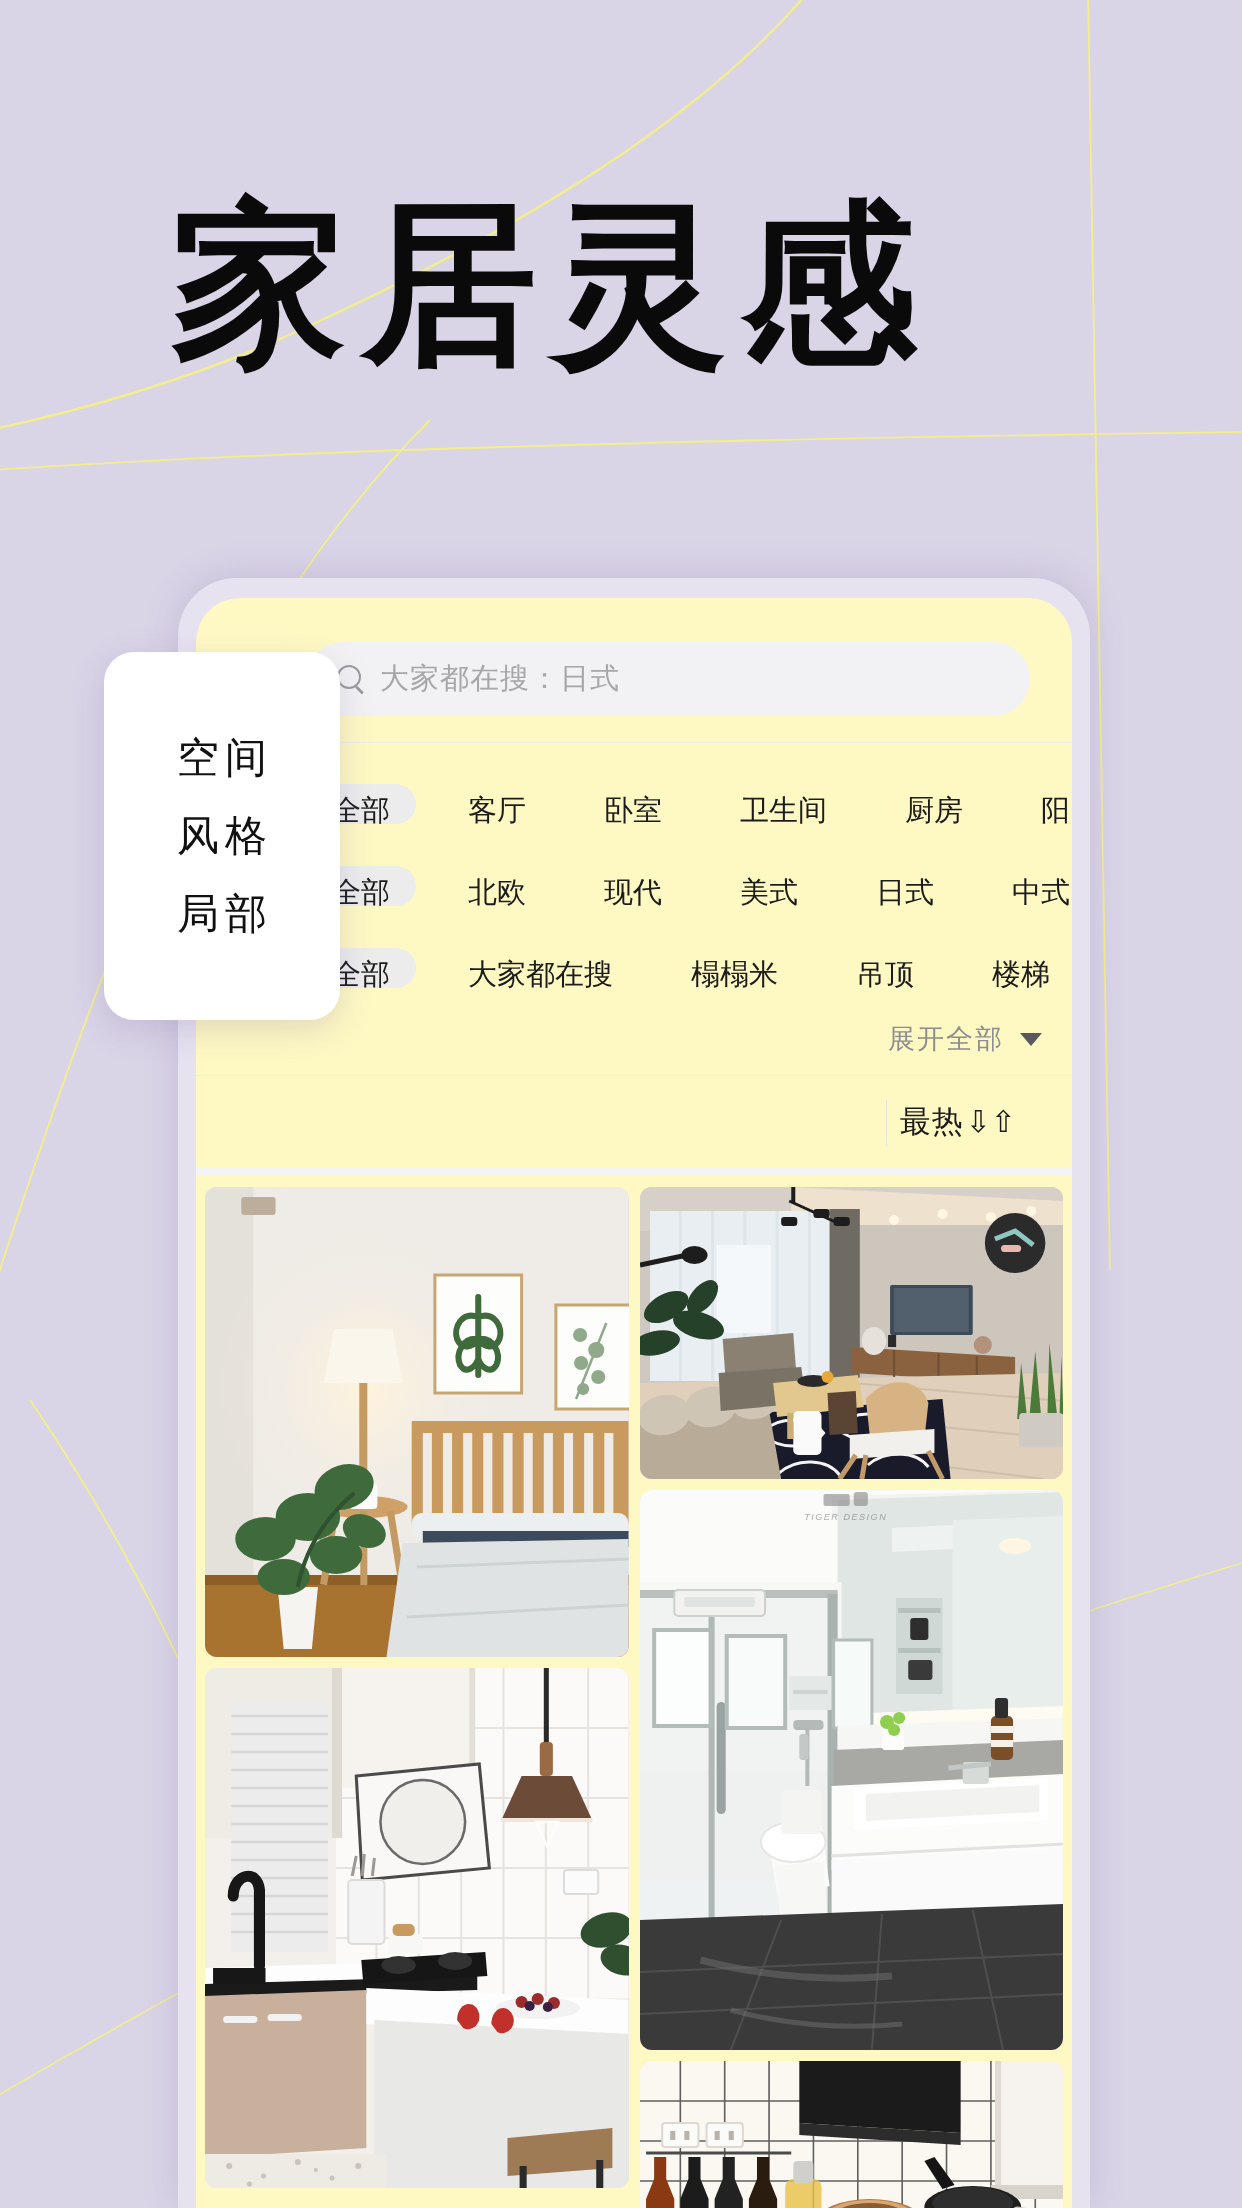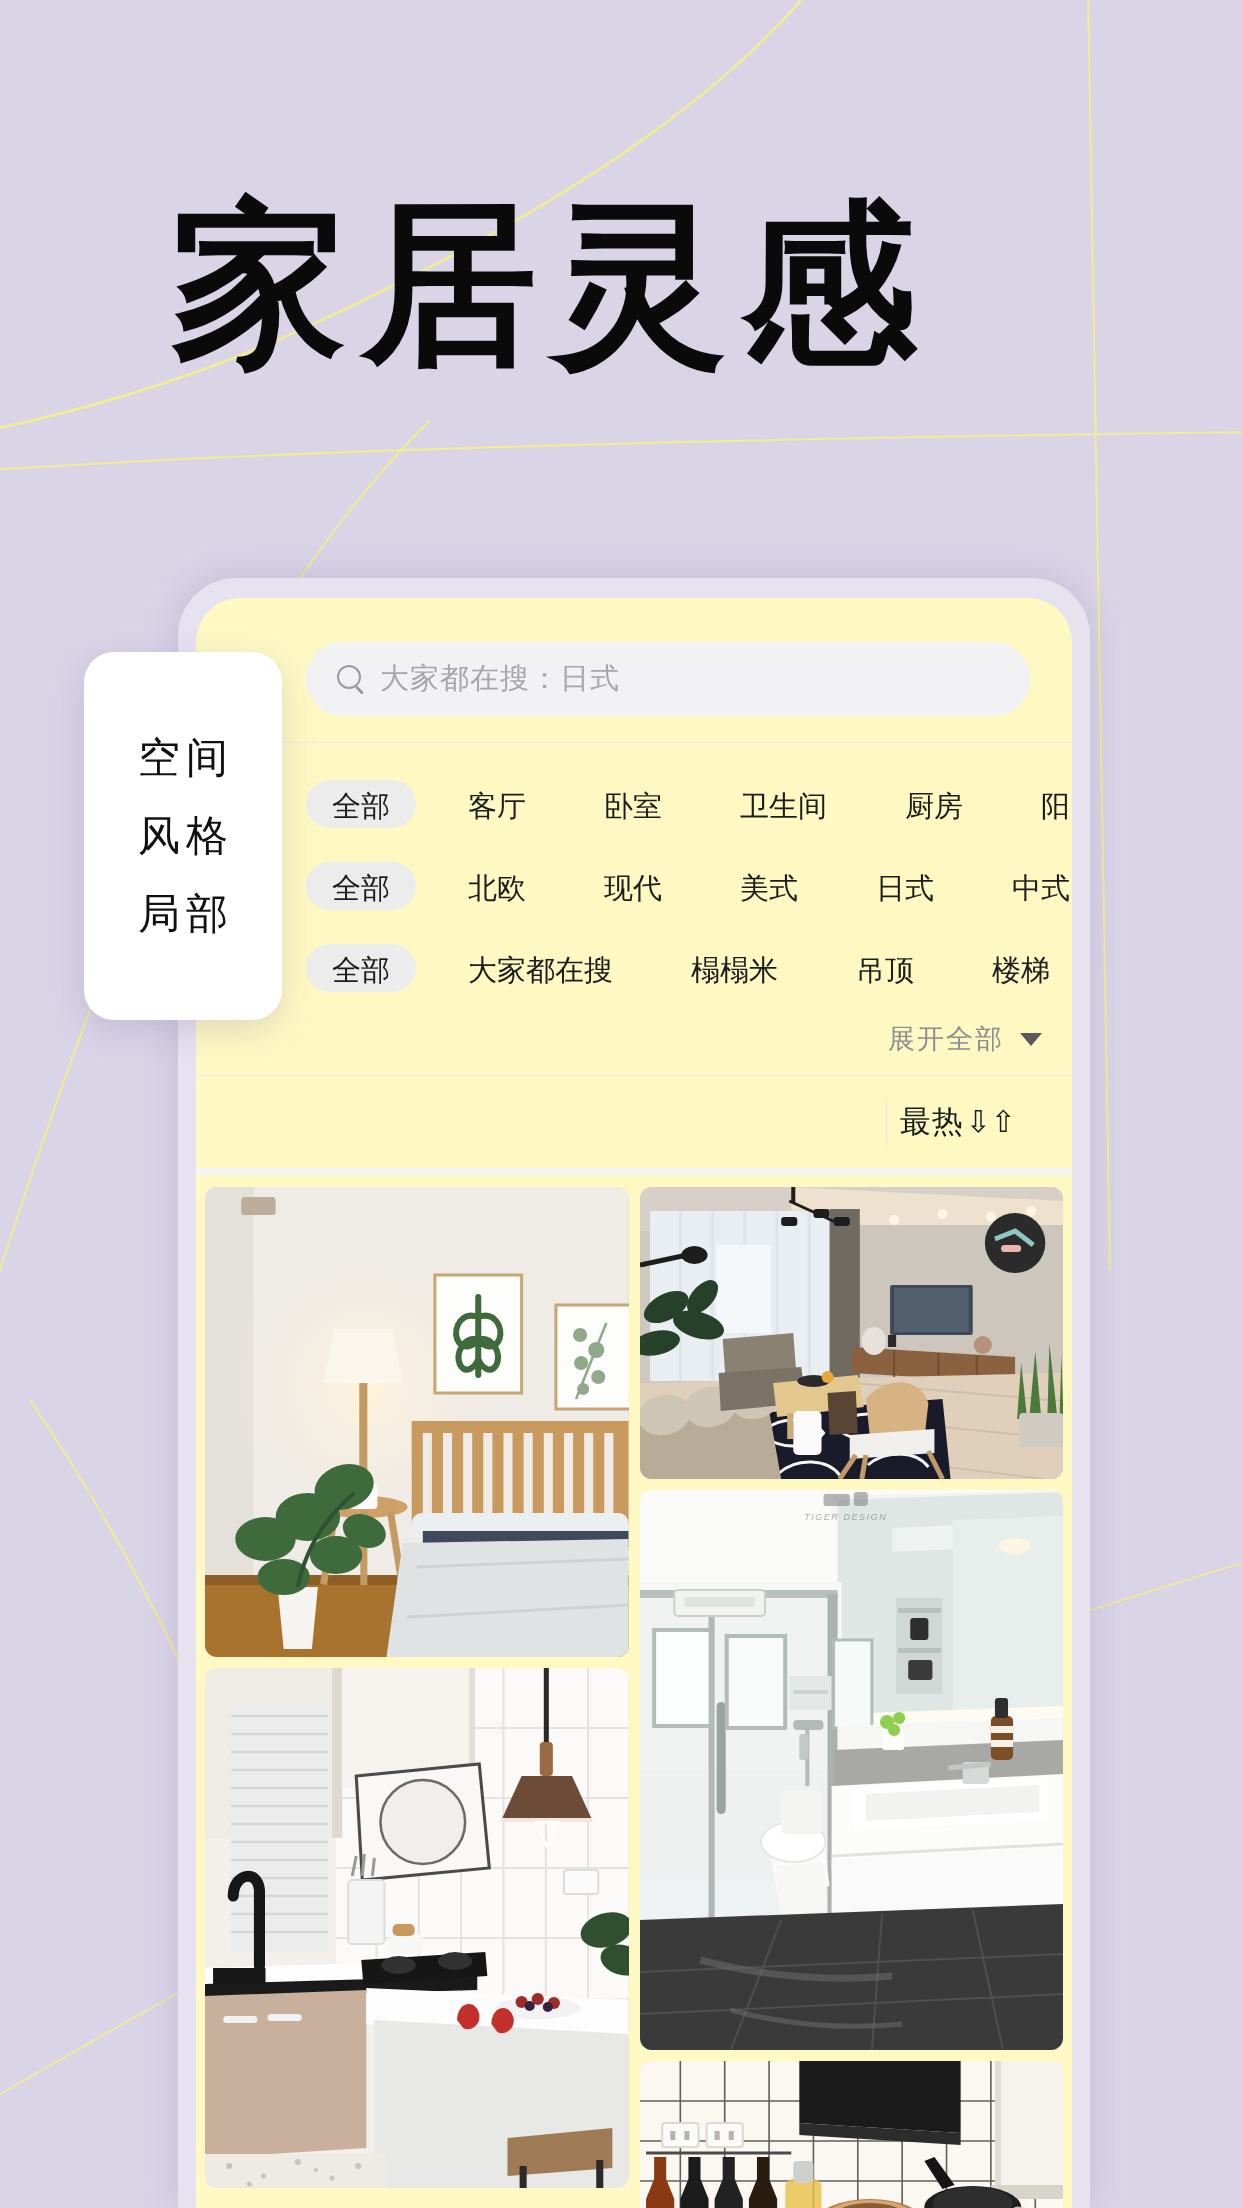--- a/index.html
+++ b/index.html
@@ -125,21 +125,21 @@
     align-items: center;
     height: 82px;
     padding-left: 110px;
     white-space: nowrap;
     overflow: hidden;
   }
   .chip {
     font-size: 29px;
     color: #1c1c1c;
     padding: 0 26px;
-    height: 48px;
+    height: 40px;
     line-height: 52px;
     border-radius: 26px;
     margin-right: 26px;
     flex: 0 0 auto;
     margin-top: 12px;
   }
   .chip.active {
     background: #ececec;
     color: #1c1c1c;
   }
@@ -214,23 +214,23 @@
     border-radius: 12px;
     overflow: hidden;
     position: relative;
     background: #ddd;
     font-style: italic;
   }
 
   
   .float-card {
     position: absolute;
-    left: 84px;
+    left: 104px;
     top: 652px;
-    width: 198px;
+    width: 236px;
     height: 368px;
     background: #ffffff;
     border-radius: 30px;
     box-shadow: 0 10px 34px rgba(105, 88, 150, 0.20);
     z-index: 10;
     display: flex;
     flex-direction: column;
     justify-content: center;
     align-items: center;
     gap: 36px;

